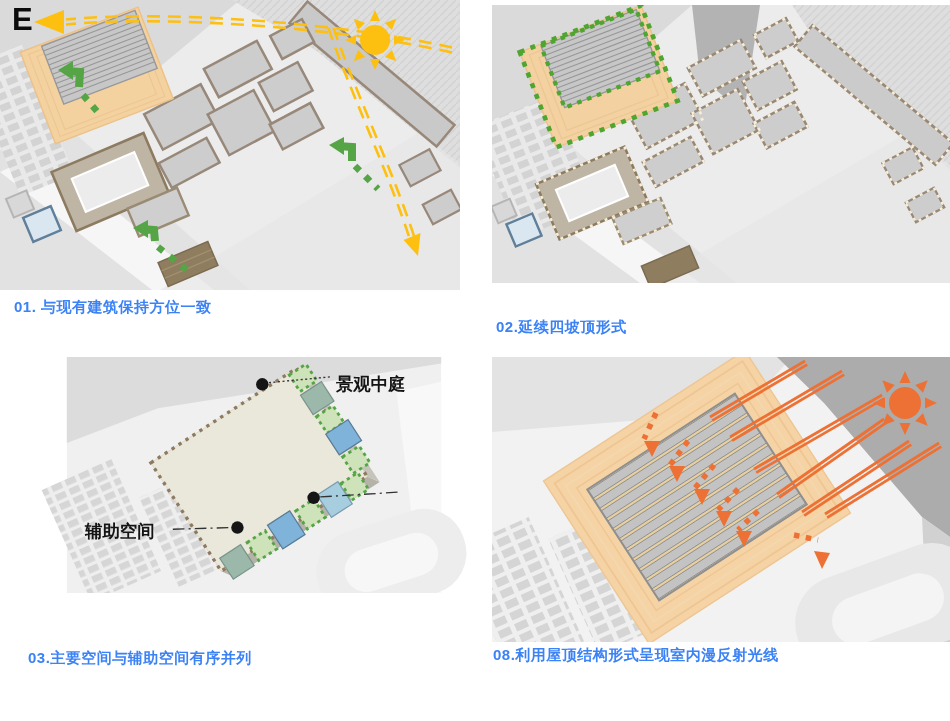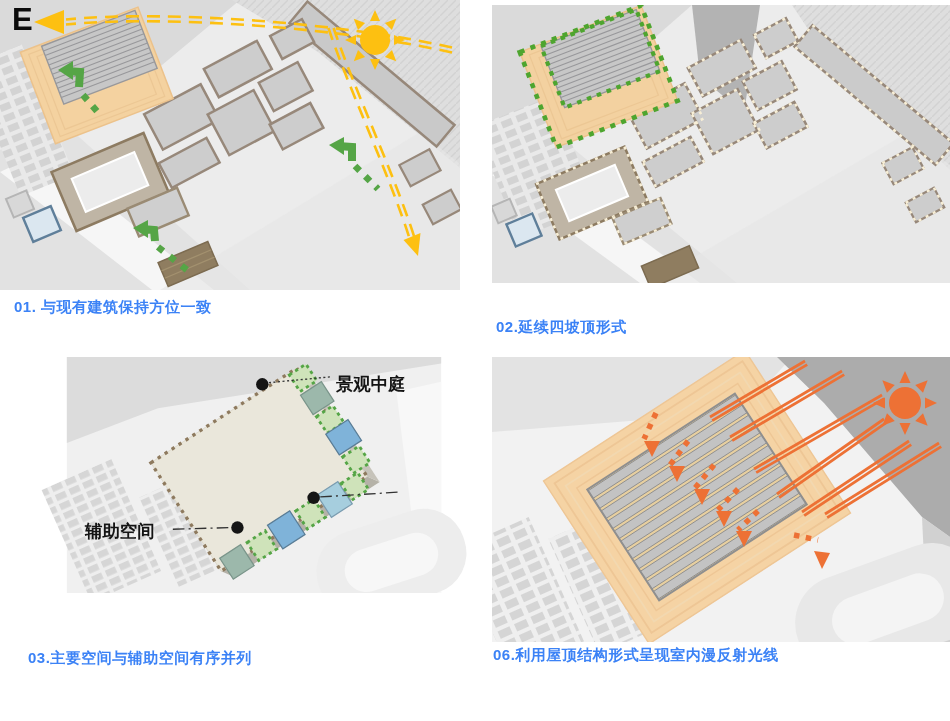--- a/index.html
+++ b/index.html
@@ -409,13 +409,13 @@
       <path d="M-5.5,-20 L0,-32 L5.5,-20 Z" transform="rotate(270)"></path>
       <path d="M-5.5,-20 L0,-32 L5.5,-20 Z" transform="rotate(315)"></path>
     </g>
   </g>
 </svg>
 </div>
 
 <div class="caption" style="left:14px;top:297px;">01. 与现有建筑保持方位一致</div>
 <div class="caption" style="left:496px;top:293px;margin-top:24px;">02.延续四坡顶形式</div>
 <div class="caption" style="left:28px;top:648px;">03.主要空间与辅助空间有序并列</div>
-<div class="caption" style="left:493px;top:645px;width:452px;">06.利用屋顶结构形式呈现室内漫反射光线</div>
+<div class="caption" style="left:493px;top:645px;width:452px;">08.利用屋顶结构形式呈现室内漫反射光线</div>
 
 </body></html>

